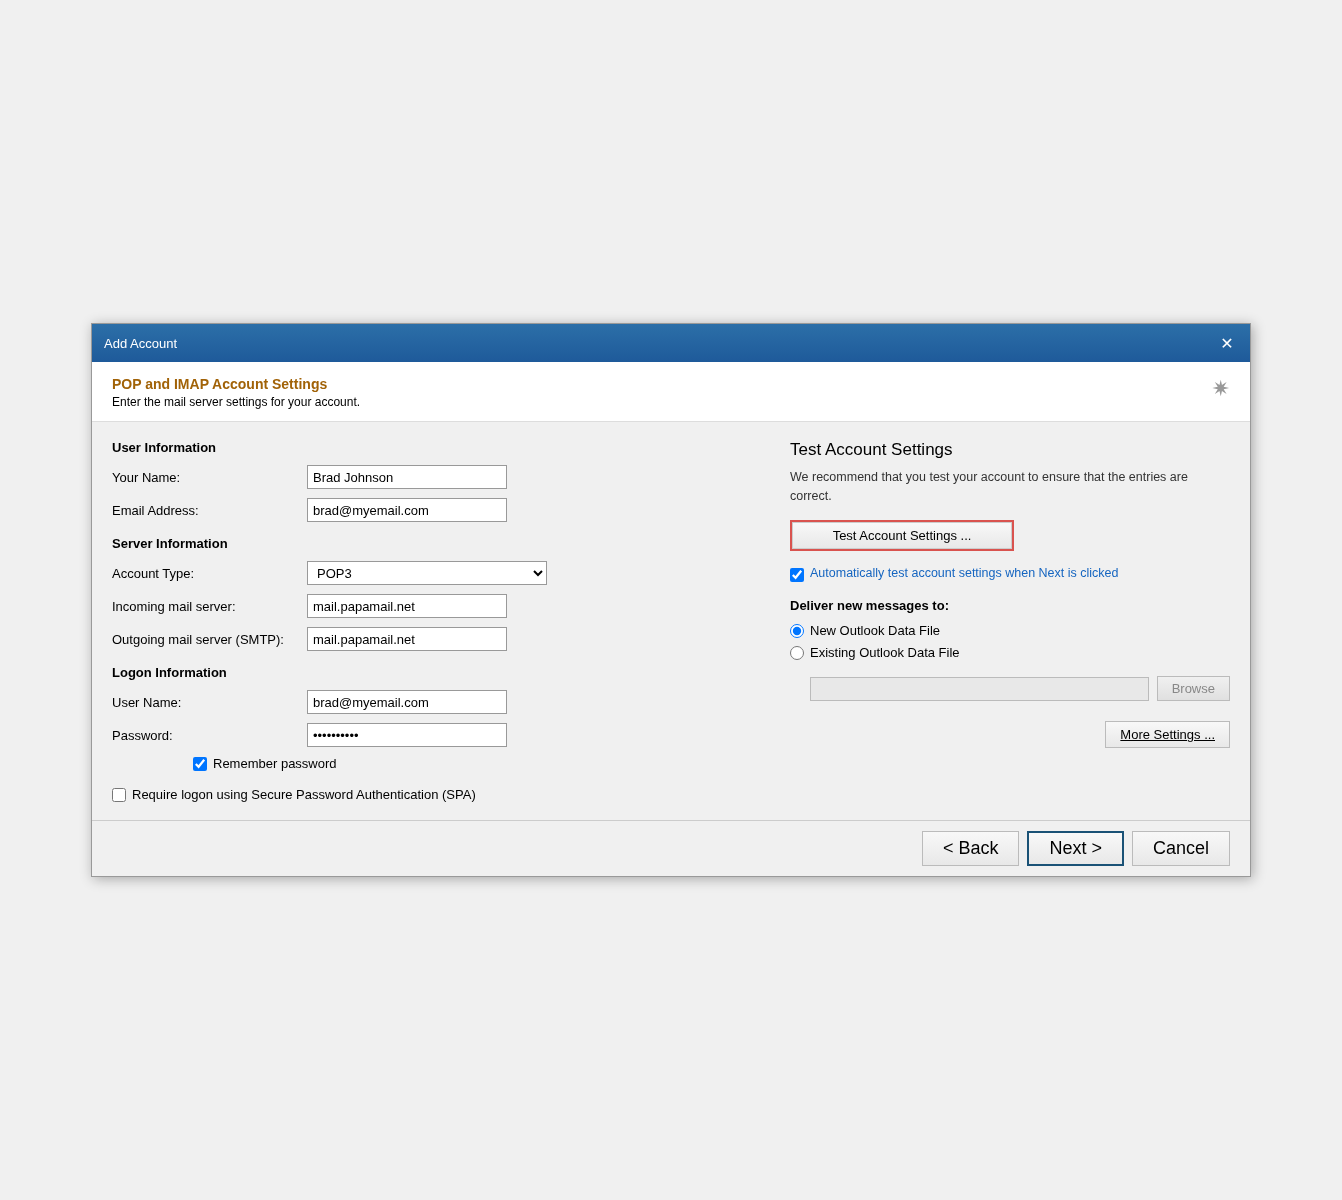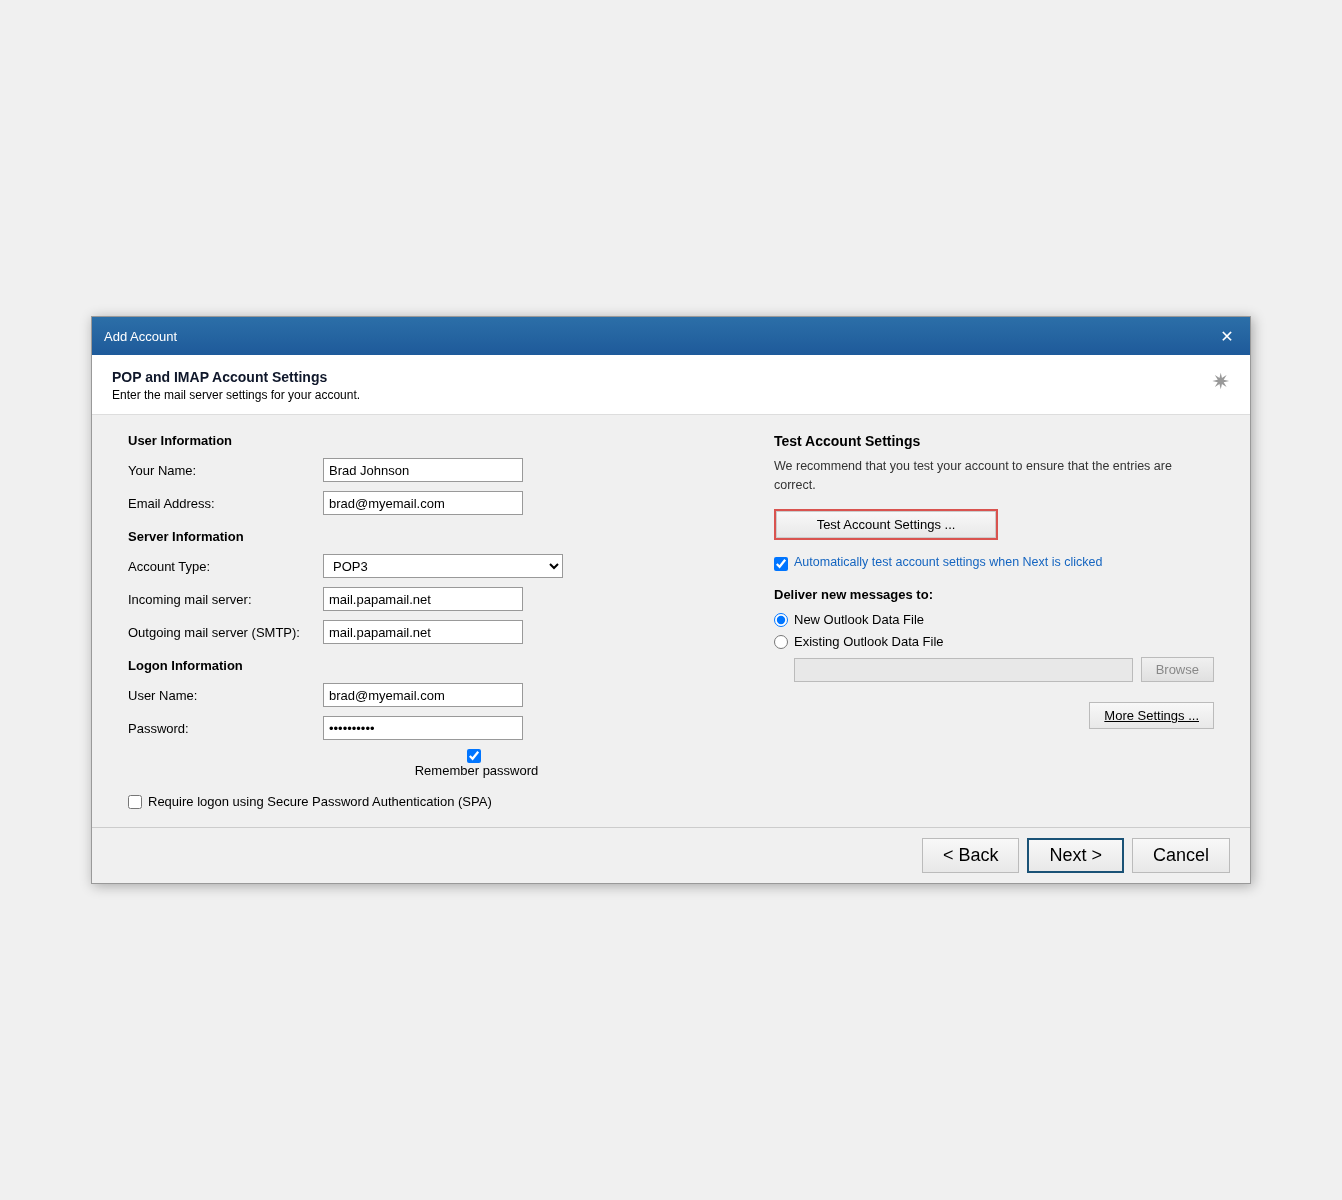--- a/index.html
+++ b/index.html
@@ -45,34 +45,34 @@
       background: white;
       padding: 14px 20px 12px 20px;
       border-bottom: 1px solid #ddd;
       display: flex;
       justify-content: space-between;
       align-items: flex-start;
     }
     .header-text h2 {
       font-size: 14px;
       font-weight: bold;
-      color: #0f172a;
+      color: #a16207;
       margin-bottom: 3px;
     }
     .header-text p {
       font-size: 12px;
       color: #000000;
     }
     .header-icon {
       color: #999;
       font-size: 22px;
     }
     .content-area {
       background: #f0f0f0;
-      padding: 18px 36px;
+      padding: 18px 20px;
       display: flex;
       gap: 30px;
     }
     .left-column {
       flex: 1;
     }
     .right-column {
       width: 440px;
     }
     .section-title {
@@ -113,42 +113,41 @@
     }
     .section-spacer {
       margin-top: 14px;
       margin-bottom: 10px;
     }
     .checkbox-row {
       display: flex;
       align-items: center;
       margin-bottom: 8px;
       margin-left: 81px;
-      flex-direction: column;
     }
     .checkbox-row input[type="checkbox"] {
       margin-right: 6px;
       width: 14px;
       height: 14px;
     }
     .spa-row {
       display: flex;
       align-items: center;
       margin-top: 16px;
     }
     .spa-row input[type="checkbox"] {
       margin-right: 6px;
       width: 14px;
       height: 14px;
     }
 
     
     .test-section-title {
-      font-weight: bold;
-      font-size: 14px;
+      font-weight: normal;
+      font-size: 17px;
       margin-bottom: 8px;
       color: #000;
     }
     .test-section-desc {
       font-size: 12.5px;
       color: #333;
       line-height: 1.5;
       margin-bottom: 14px;
     }
     .test-button-wrapper {
@@ -195,21 +194,21 @@
       margin-right: 6px;
       width: 14px;
       height: 14px;
     }
     .radio-row label {
       font-size: 13px;
     }
     .existing-file-row {
       display: flex;
       align-items: center;
-      margin-top: 8px;
+      margin-top: 16px;
       gap: 8px;
       margin-left: 20px;
     }
     .existing-file-input {
       flex: 1;
       height: 24px;
       border: 1px solid #bbb;
       background: #e8e8e8;
       padding: 2px 5px;
       font-size: 13px;

